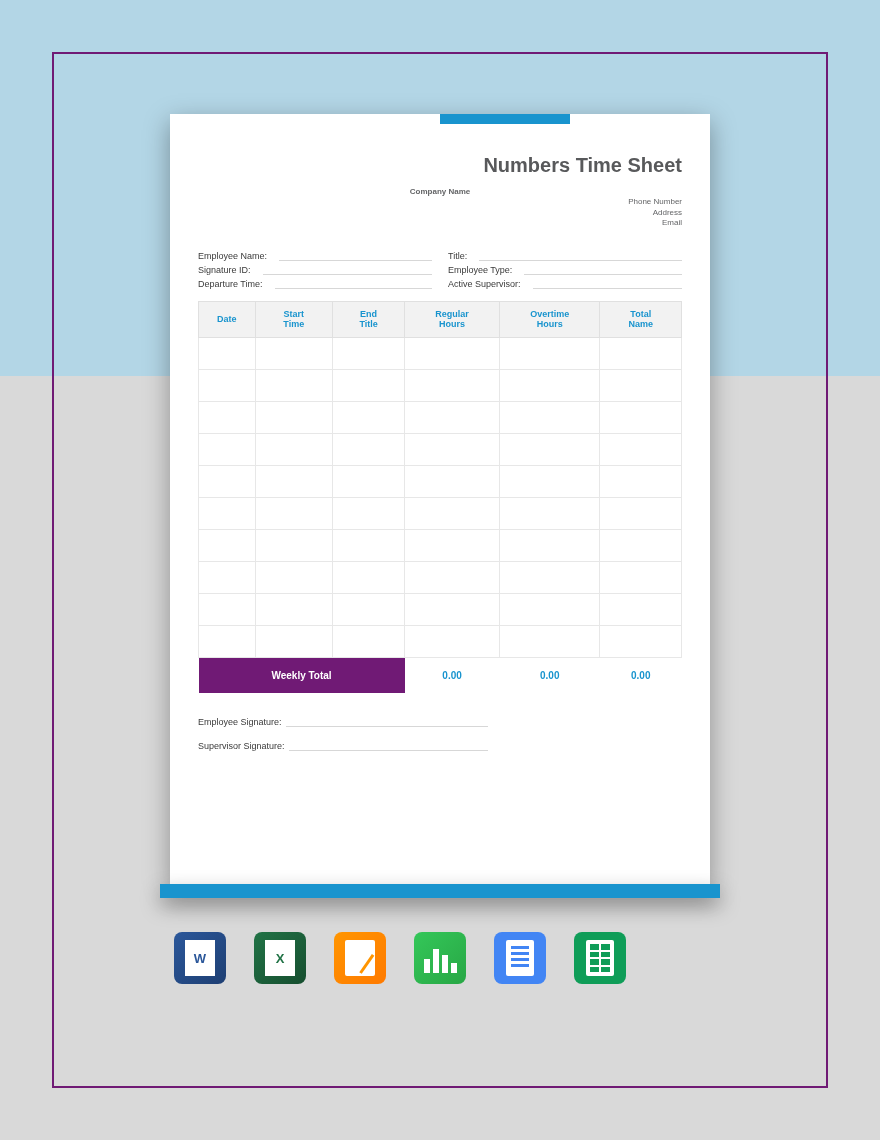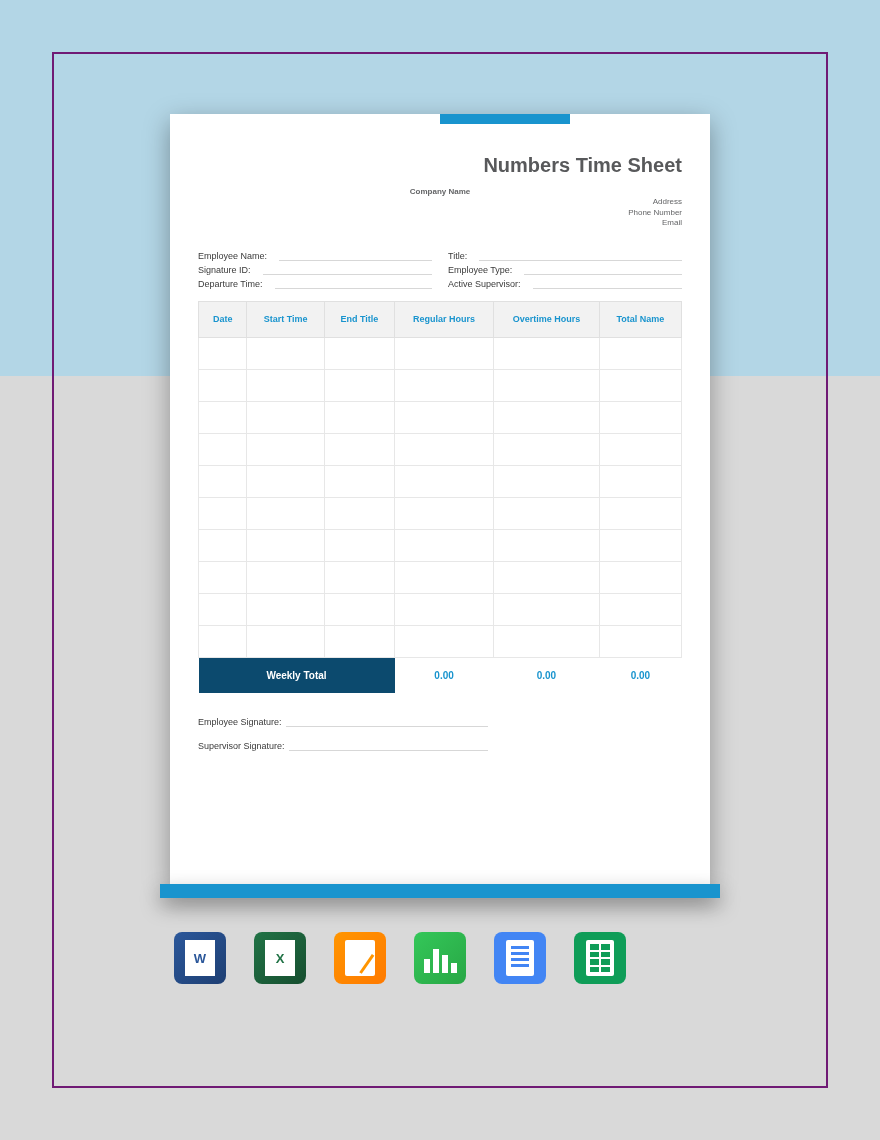--- a/index.html
+++ b/index.html
@@ -86,31 +86,31 @@
   table.sheet {
     width: 100%;
     border-collapse: collapse;
     margin-top: 12px;
     font-size: 9px;
   }
   table.sheet th {
     background: #F2F2F2;
     color: #1994CE;
     font-weight: bold;
-    padding: 6px 10px;
+    padding: 6px 18px;
     height: 36px;
     border: 1px solid #e0e0e0;
     text-align: center;
   }
   table.sheet td {
     border: 1px solid #e7e7e7;
     height: 32px;
   }
   .total-row td.total-label {
-    background: #0c4a6e;
+    background: #701a75;
     color: #ffffff;
     font-weight: bold;
     text-align: center;
     height: 36px;
     font-size: 10px;
     border: none;
   }
   .total-row td.total-val {
     color: #1994CE;
     font-weight: bold;
@@ -201,22 +201,22 @@
 <div class="frame">
 
   <div class="page">
     <div class="top-bar"></div>
     <div class="bottom-bar"></div>
 
     <div class="header">
       <div class="title">Numbers Time Sheet</div>
       <div class="company-block">
         <div class="line bold">Company Name</div>
+        <div class="line">Phone Number</div>
         <div class="line">Address</div>
-        <div class="line">Phone Number</div>
         <div class="line">Email</div>
       </div>
     </div>
 
     <div class="employee-info">
       <div class="field-row">
         <span>Employee Name:</span>
         <span class="field-line"></span>
       </div>
       <div class="field-row">

